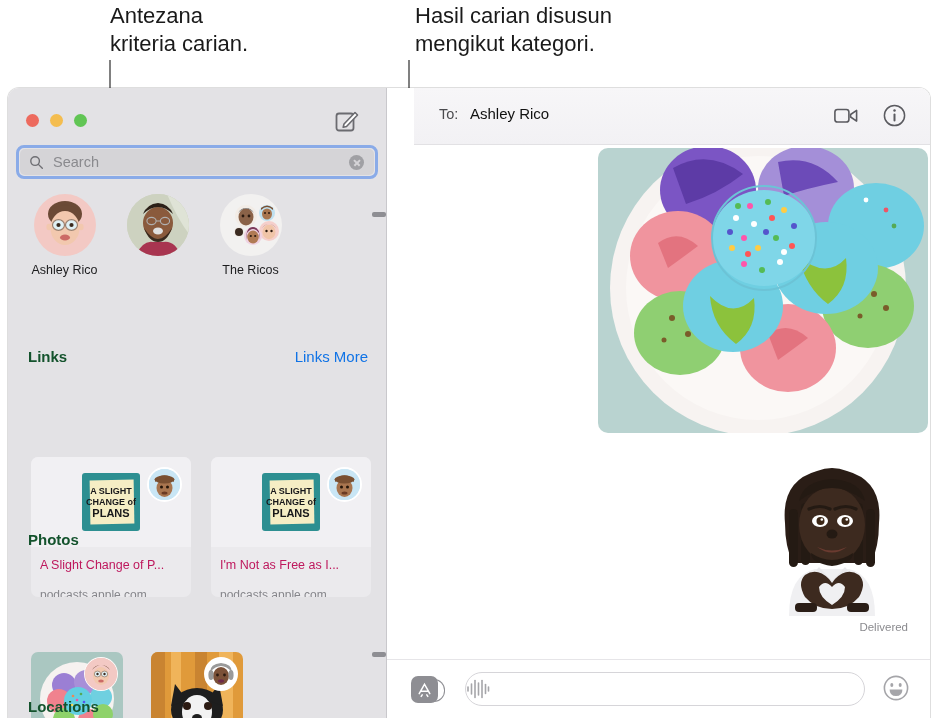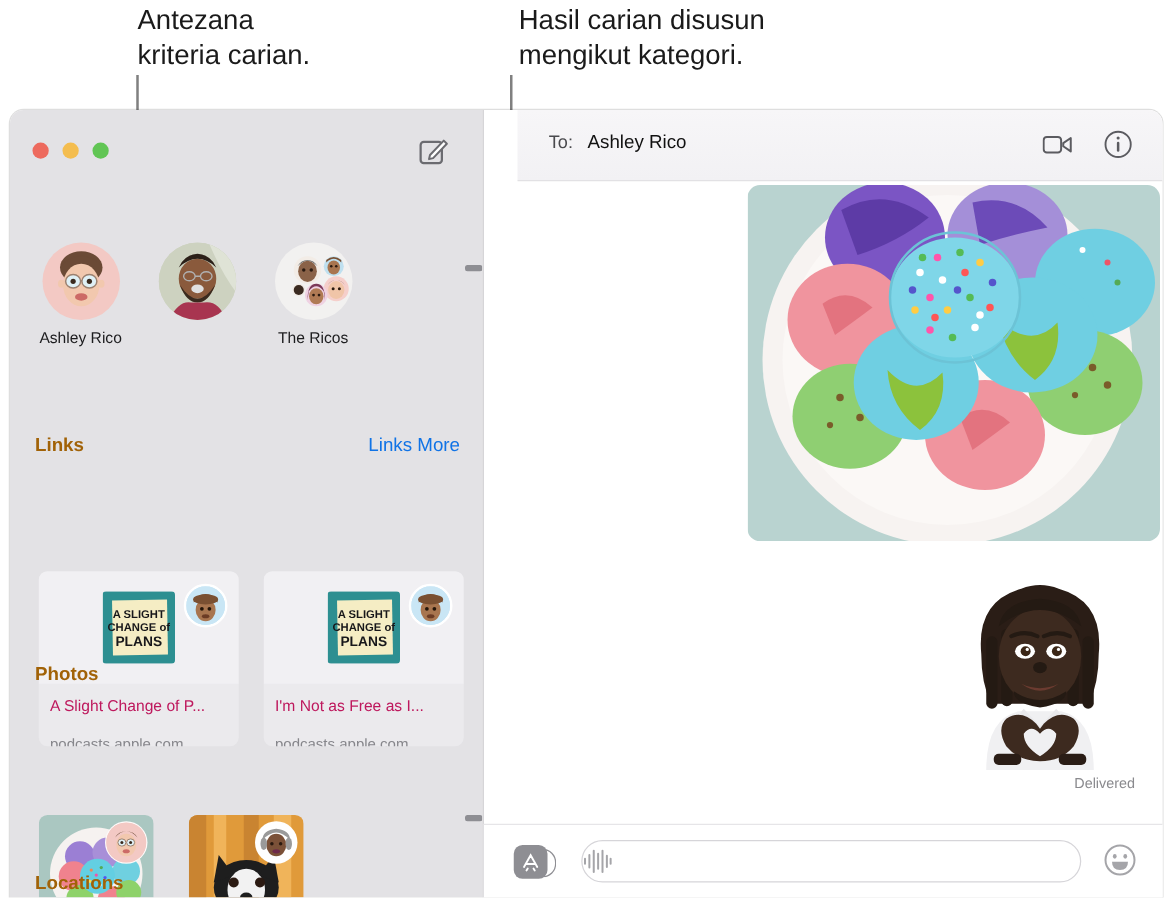--- a/index.html
+++ b/index.html
@@ -105,21 +105,21 @@
     width:62px;height:62px;border-radius:50%;
     margin:0 auto;position:relative;overflow:hidden;
   }
   .contact-name{
     margin-top:7px;font-size:12.5px;color:#1c1c1e;line-height:15px;
   }
 
   
   .section-head{
     position:absolute;left:20px;
-    font-size:15px;font-weight:bold;color:#a16207;
+    font-size:15px;font-weight:bold;color:#14532d;
   }
   #show-more{
     position:absolute;right:18px;
     font-size:15px;color:#1073e6;cursor:default;
   }
 
   
   .link-card{
     position:absolute;top:369px;width:160px;height:140px;
     background:#ebeaed;border-radius:7px;overflow:hidden;
@@ -250,20 +250,30 @@
       <div class="traffic" id="tl-max"></div>
 
       <div id="compose-btn">
         <svg width="26" height="26" viewBox="0 0 26 26">
           <rect x="2.5" y="5.5" width="17" height="17" rx="2.5" fill="none" stroke="#6b6b70" stroke-width="1.8"></rect>
           <path d="M10 16 L21 4.5 L23.5 7 L12.5 18.5 L9.2 19.3 Z" fill="#ffffff" stroke="#6b6b70" stroke-width="1.6" stroke-linejoin="round"></path>
         </svg>
       </div>
     </div>
 
+    <div id="search-wrap">
+      <div id="search-field">
+        <svg id="search-icon" viewBox="0 0 16 16">
+          <circle cx="6.5" cy="6.5" r="4.6" fill="none" stroke="#6f6f74" stroke-width="1.5"></circle>
+          <line x1="10" y1="10" x2="14.2" y2="14.2" stroke="#6f6f74" stroke-width="1.5" stroke-linecap="round"></line>
+        </svg>
+        <input id="search-input" type="text" placeholder="Search" style="">
+        <div id="search-clear"></div>
+      </div>
+    </div>
 
     <div id="contacts-row">
 
       <div class="contact">
         <div class="contact-avatar" style="background:#f3c9c4;">
           <svg viewBox="0 0 62 62" width="62" height="62">
             <ellipse cx="31" cy="20" rx="17" ry="13" fill="#6b4a36"></ellipse>
             <ellipse cx="31" cy="34" rx="14.5" ry="17" fill="#f2c8ae"></ellipse>
             <path d="M14 20 Q31 2 48 20 Q44 12 31 10 Q18 12 14 20Z" fill="#6b4a36"></path>
             <ellipse cx="24.5" cy="31" rx="6" ry="5.4" fill="#dff0f5" stroke="#9b8170" stroke-width="1.2"></ellipse>

